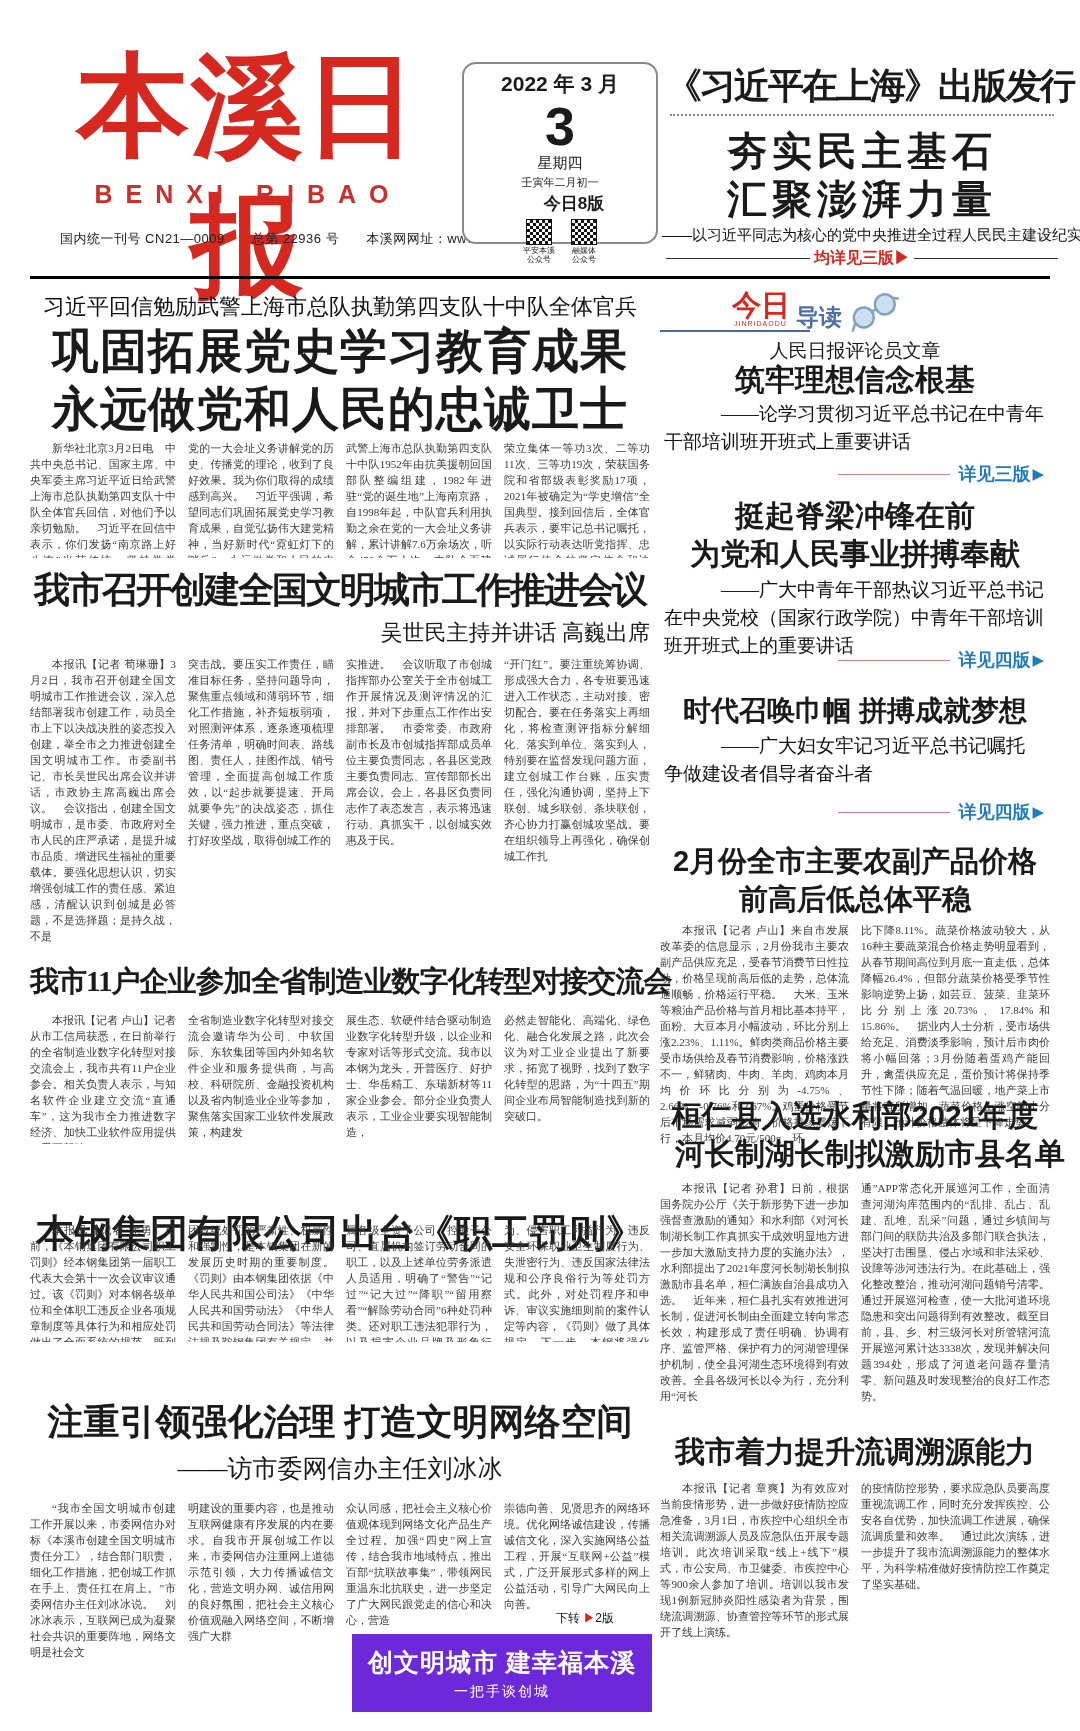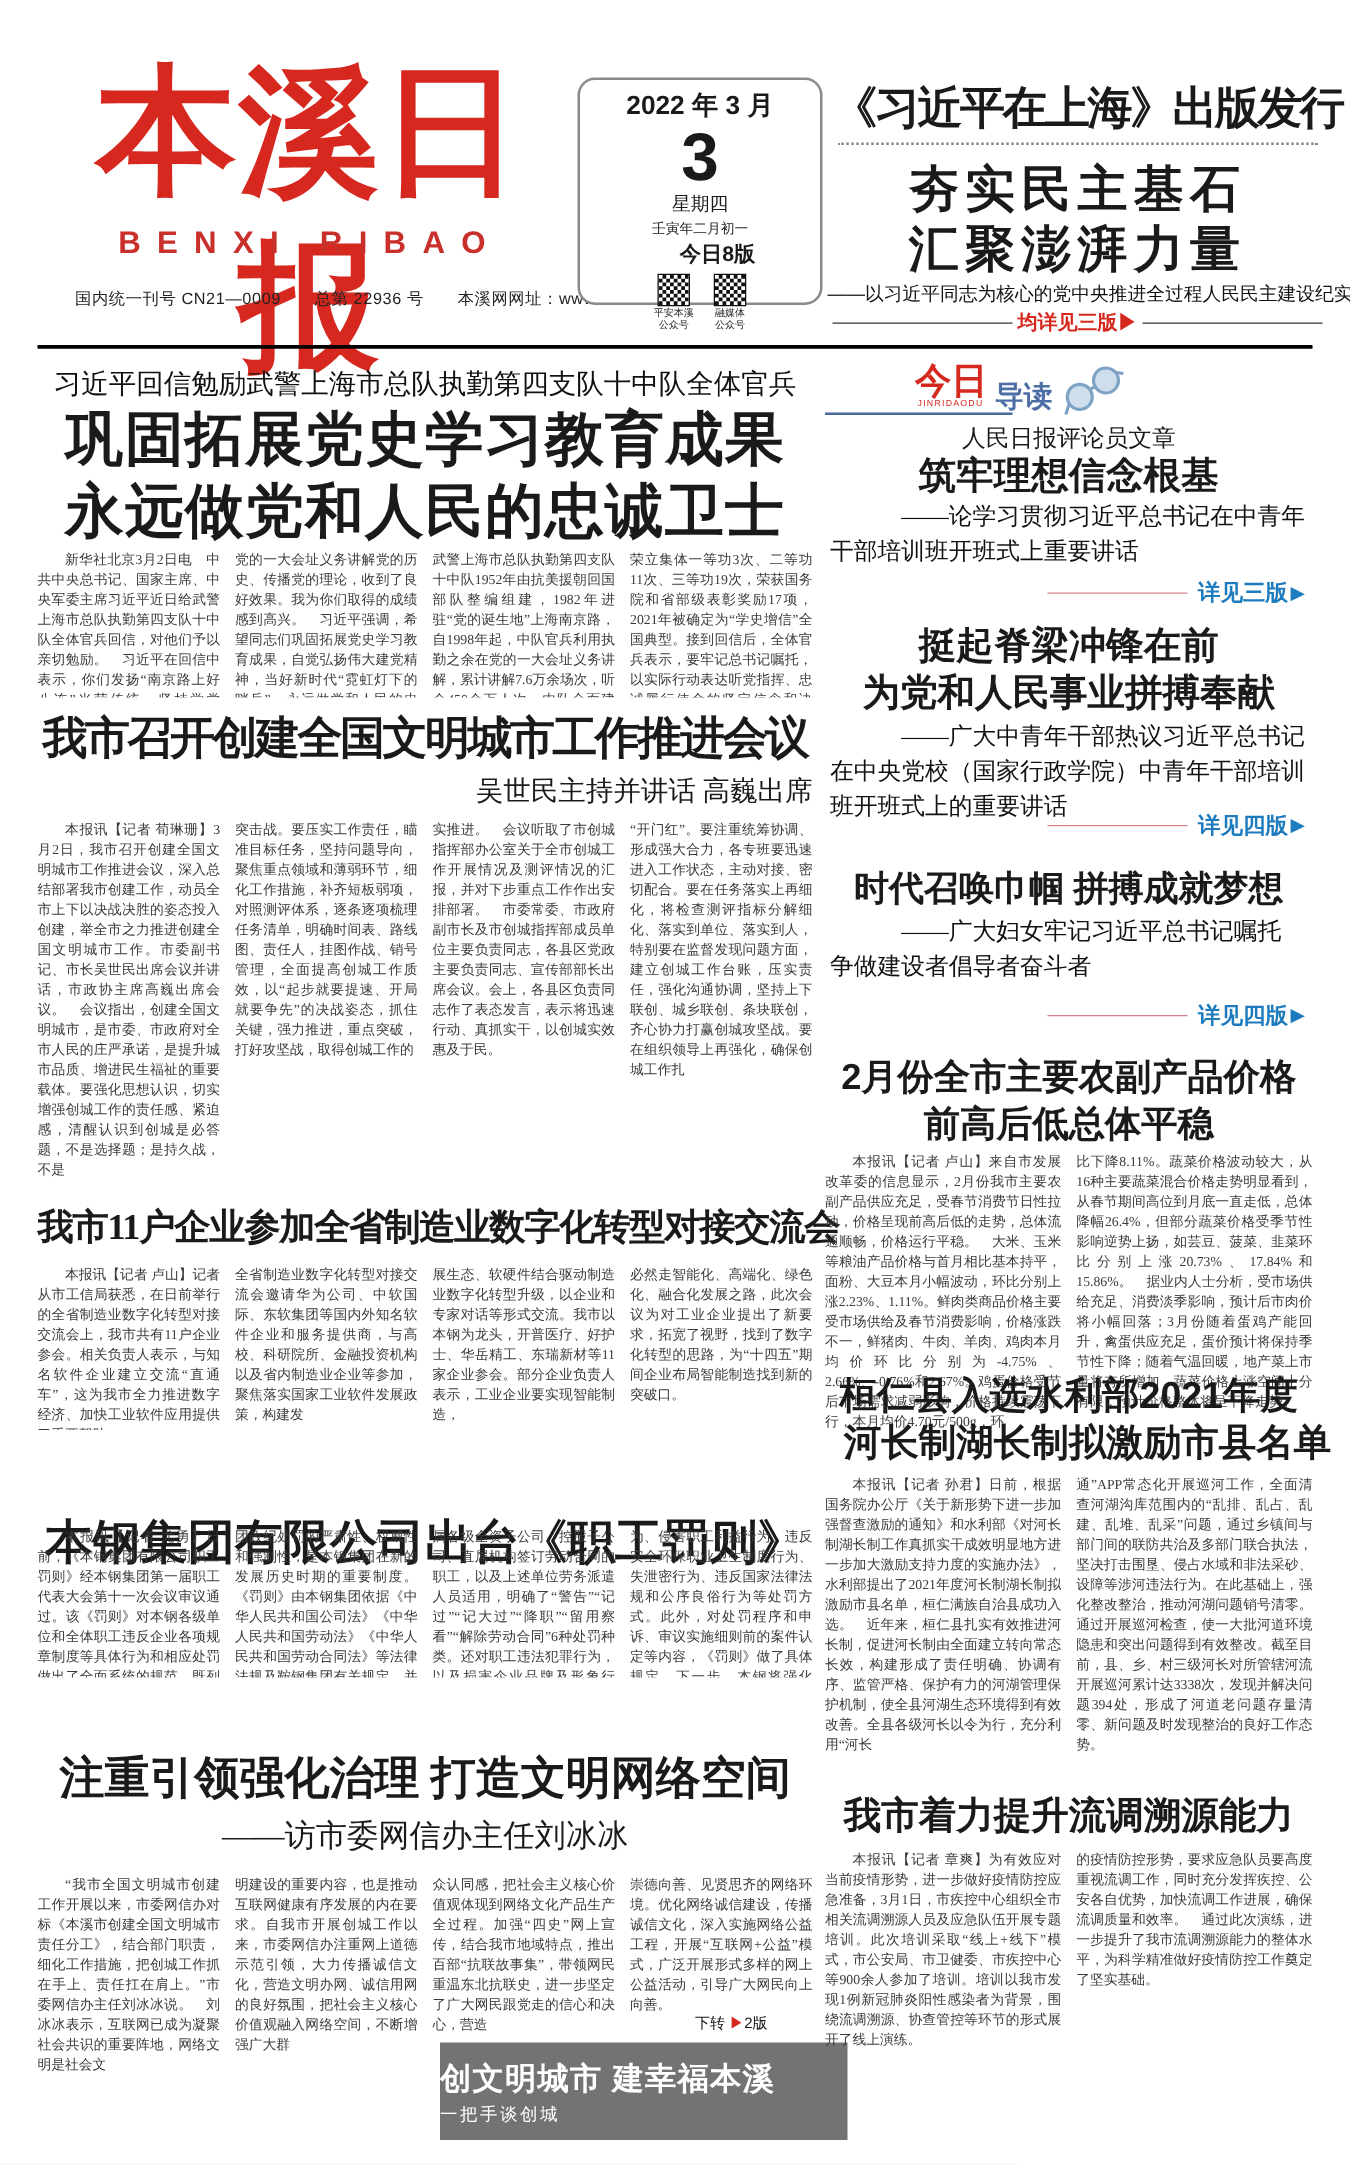--- a/index.html
+++ b/index.html
@@ -47,22 +47,22 @@
   .a3t{left:30px;top:962px;width:620px;font-size:29px;letter-spacing:-1px;}
   .a4t{left:30px;top:1168px;width:620px;font-size:38px;margin-top:40px;}
   .a5t{left:30px;top:1398px;width:620px;font-size:36px;}
   .a5s{left:30px;top:1452px;width:620px;text-align:center;font-size:25px;font-family:"Liberation Serif", serif;}
   .cols{position:absolute;display:flex;gap:12px;}
   .col{flex:1;overflow:hidden;font-size:11px;line-height:16px;text-align:justify;color:#3a3a3a;
        font-family:"Liberation Serif", serif;}
   .ind{text-indent:2em;}
   .contnote{left:556px;top:1610px;font-size:12px;color:#111;}
   .contnote .arr{color:#d5281e;}
-  .promo{left:352px;top:1634px;width:326px;height:78px;background:#737373;color:#fff;
-         text-align:left;}
+  .promo{left:352px;top:1634px;width:300px;height:78px;background:#6d28d9;color:#fff;
+         text-align:center;}
   .promo .p1{font-size:25px;font-weight:900;margin-top:12px;letter-spacing:1px;}
   .promo .p2{font-size:14px;margin-top:4px;letter-spacing:2px;}
   
   .daodu{left:660px;top:290px;width:390px;height:50px;}
   .daodu-line{position:absolute;left:0;top:40px;width:150px;height:2px;background:#49699f;}
   .daodu-jinri{position:absolute;left:72px;top:0;color:#d5281e;font-weight:900;font-size:29px;line-height:30px;}
   .daodu-py{position:absolute;left:74px;top:30px;color:#d5281e;font-size:7px;letter-spacing:1px;}
   .daodu-dao{position:absolute;left:136px;top:12px;color:#4d6fa5;font-weight:bold;font-size:23px;}
   .daodu-gl{position:absolute;left:186px;top:-2px;}
   .sb-label{left:660px;top:338px;width:390px;text-align:center;font-size:19px;font-family:"Liberation Serif", serif;}

